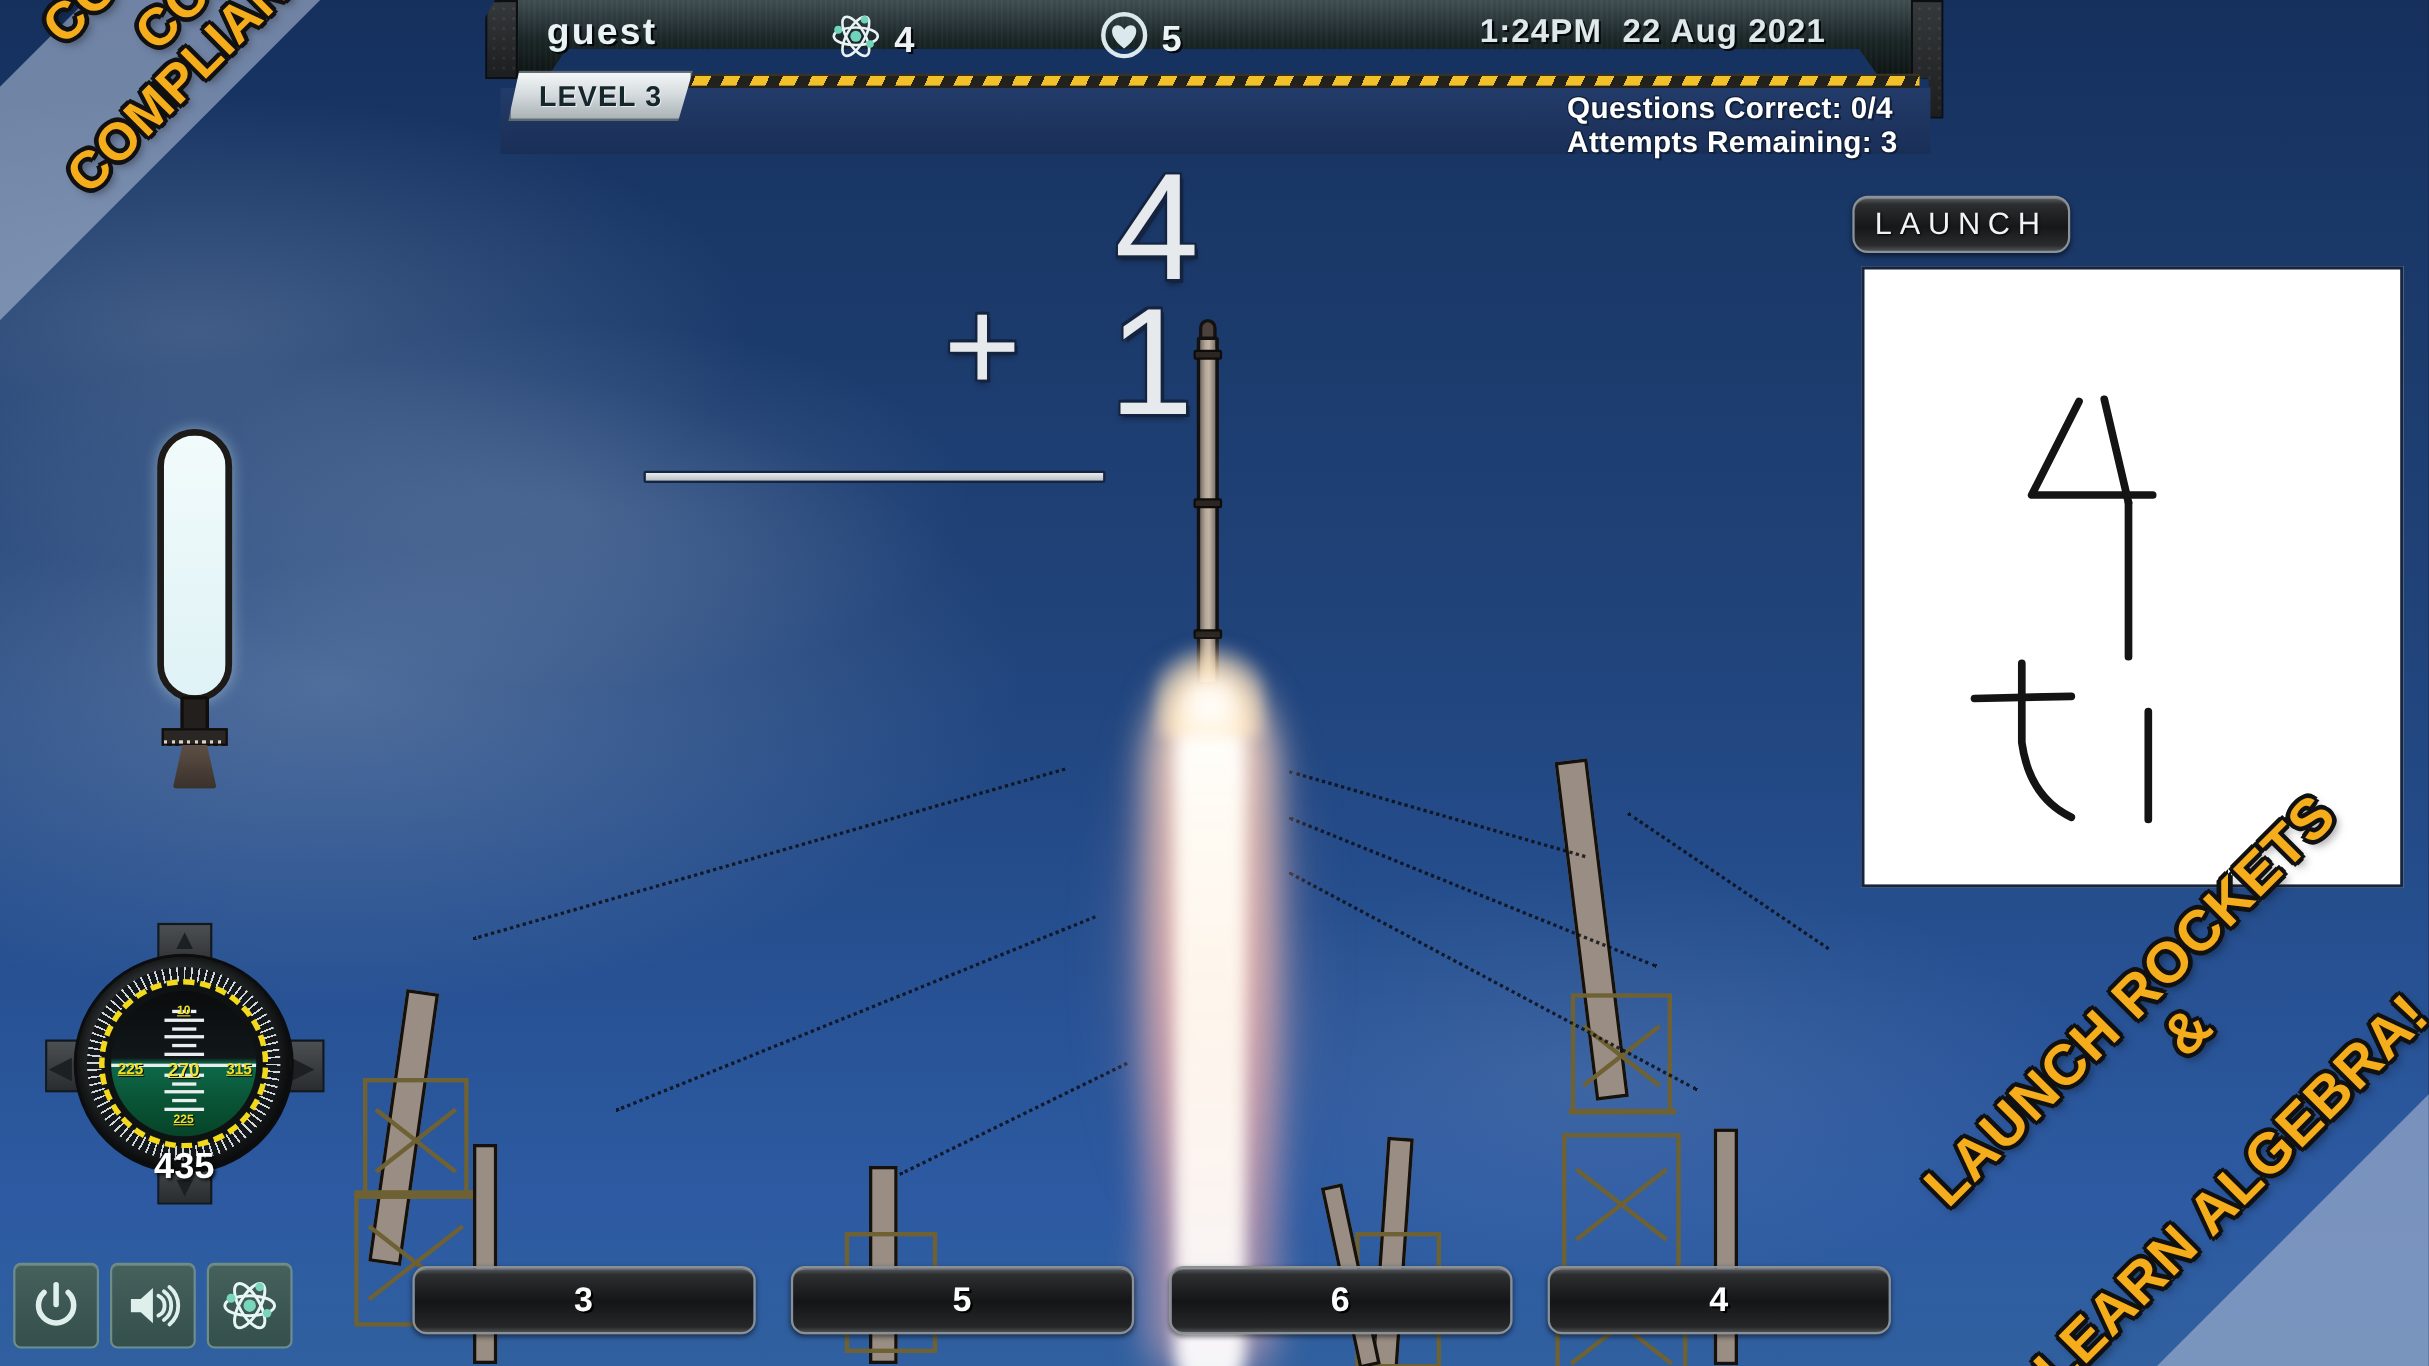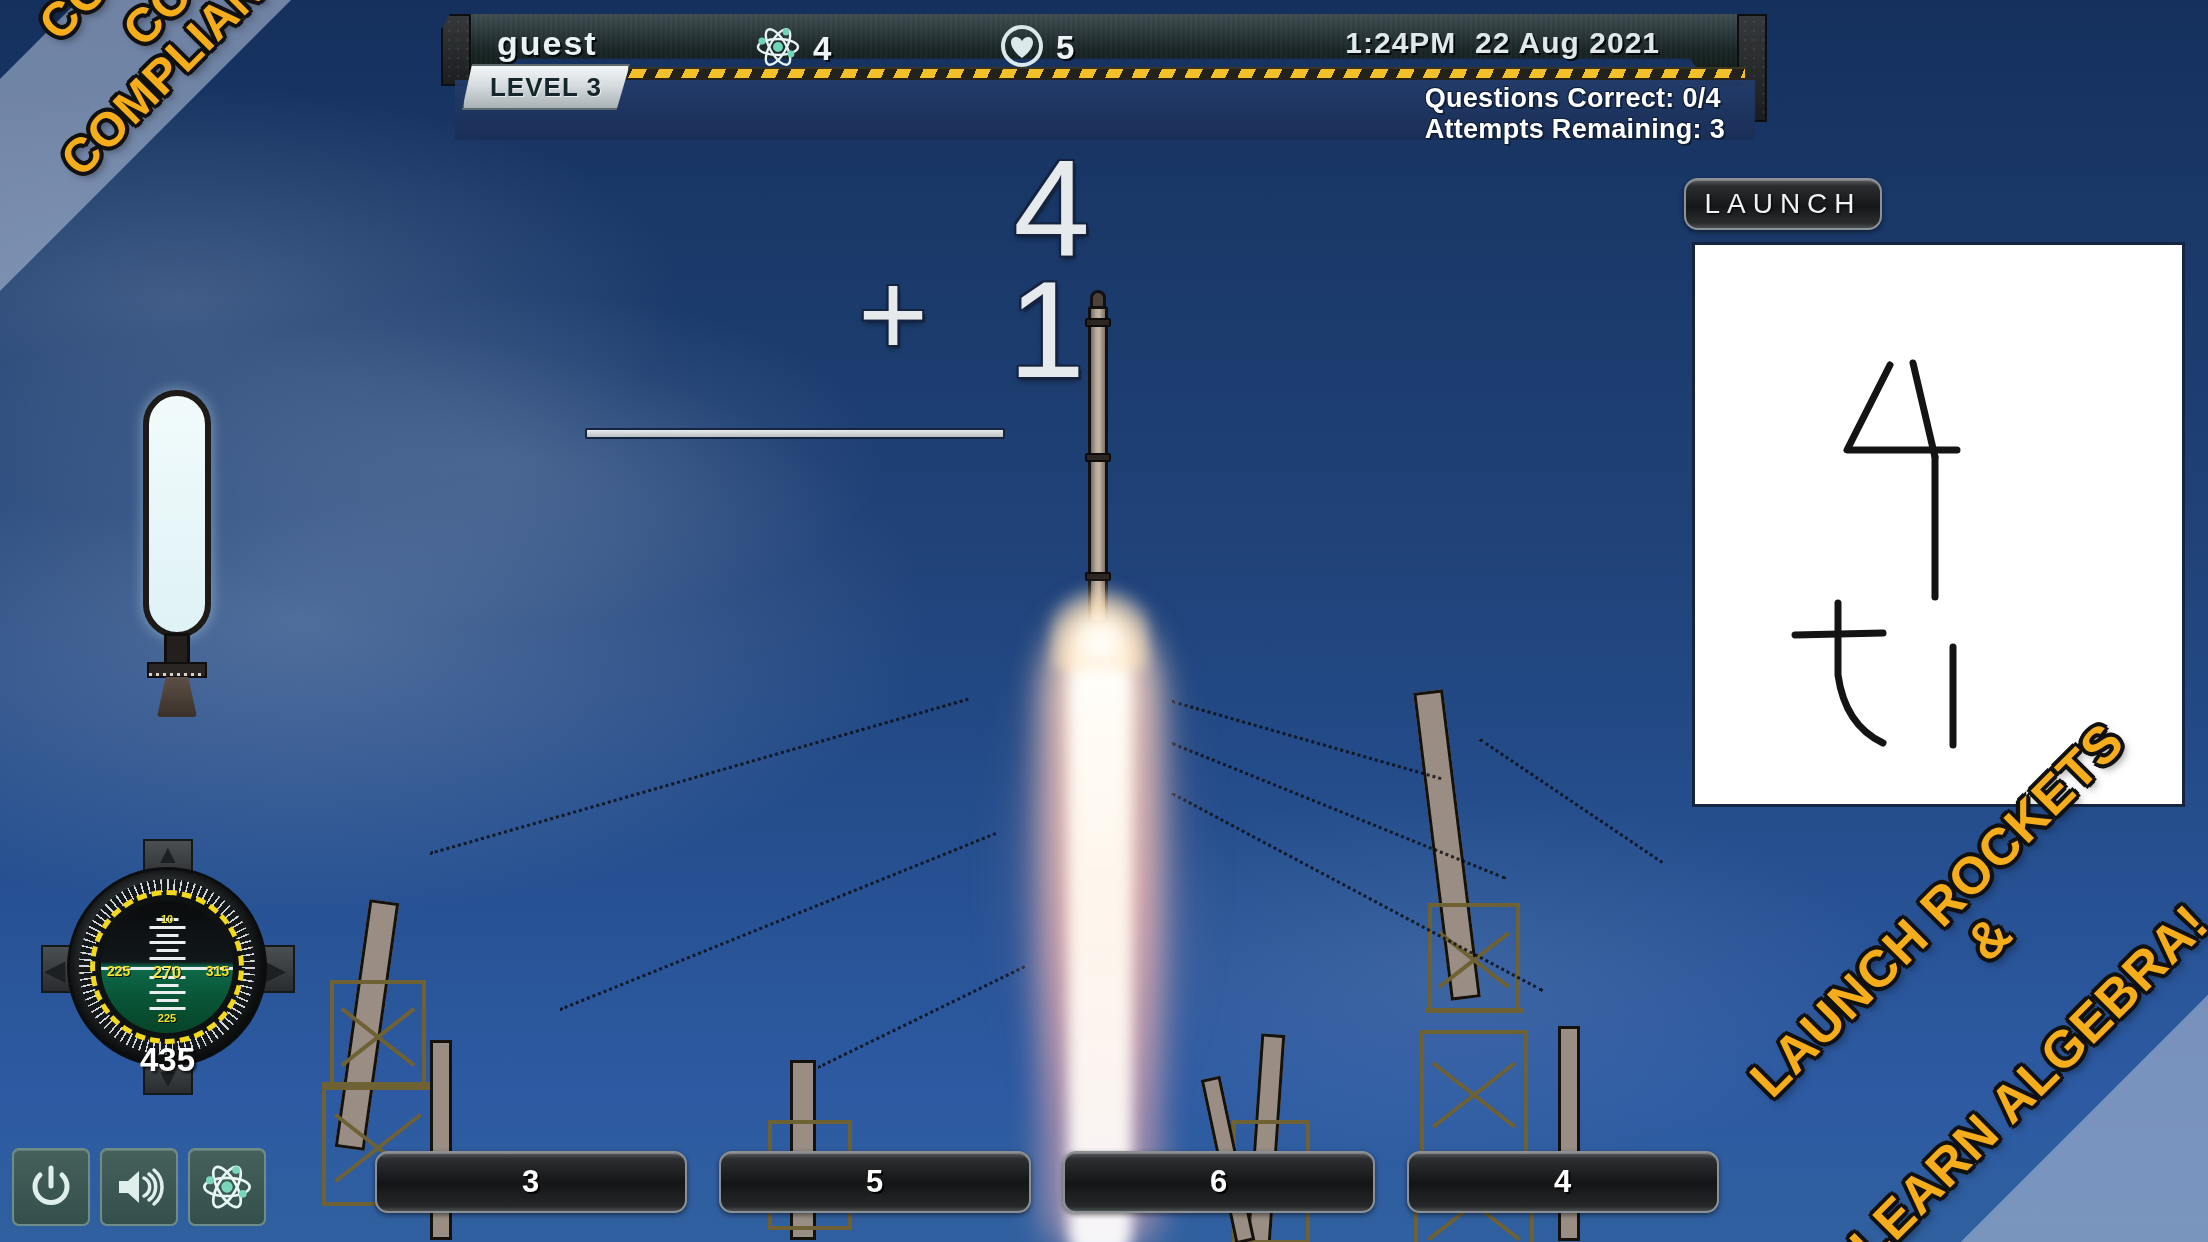--- a/index.html
+++ b/index.html
@@ -65,21 +65,21 @@
   .plume-glow {
     position:absolute; left:40px; top:-40px; width:100px; height:90px;
     background:radial-gradient(circle at 50% 70%, rgba(255,255,255,.98), rgba(255,230,190,.7) 45%, rgba(255,180,140,0) 75%);
     filter:blur(6px);
   }
 
   
   .cable { position:absolute; height:0; border-top:3px dotted rgba(10,10,14,.8); transform-origin:left center; }
 
   
-  #hud { position:absolute; left:455px; top:0; width:1300px; height:72px;margin-top:14px; }
+  #hud { position:absolute; left:455px; top:0; width:1300px; height:72px; }
   .hud-plate {
     position:absolute; inset:0;
     background:
       repeating-linear-gradient(90deg, rgba(255,255,255,.020) 0 2px, rgba(0,0,0,.03) 2px 5px),
       linear-gradient(180deg,#2b3a3e 0%, #1e2a2d 38%, #16201f 72%, #0d1414 100%);
     border-bottom:3px solid #0b1110;
     clip-path: polygon(0 0, 100% 0, 100% 100%, 96.5% 100%, 95% 62%, 4.6% 62%, 3.2% 100%, 0 100%);
   }
   .hud-sheen { position:absolute; left:0; top:0; width:100%; height:52%;
                background:linear-gradient(180deg, rgba(255,255,255,.10), rgba(255,255,255,0)); }
@@ -167,21 +167,21 @@
   .adi-tickmask { position:absolute; inset:22px; border-radius:50%; background:#0f1213; }
   .adi-dash { position:absolute; inset:20px; border-radius:50%;
               border:5px dashed #f2d91c; }
   .adi-ball { position:absolute; inset:31px; border-radius:50%; overflow:hidden;
               background:linear-gradient(180deg,#0a0c0d 0%, #11171a 46%, #0d6b4a 50%, #0a5638 72%, #064428 100%); }
   .adi-horizon { position:absolute; left:0; right:0; top:50%; height:3px; background:#e8eef0; }
   .adi-ladder { position:absolute; left:50%; top:8%; width:3px; height:84%;
                 transform:translateX(-50%); background:transparent; }
   .adi-rung { position:absolute; left:50%; transform:translateX(-50%); height:3px; background:#e9eff1; }
   .adi-deg { position:absolute; font-size:14px; font-weight:bold; color:#f1e028;
-             text-shadow:1px 1px 0 #05100b; }
+             text-shadow:1px 1px 0 #05100b;text-decoration:underline; }
   .adi-deg.c { color:#f3e443; }
   .adi-alt { position:absolute; left:0; right:0; top:196px; text-align:center;
              font-size:33px; font-weight:bold; color:#ffffff; text-shadow:2px 2px 3px rgba(0,0,0,.85); }
 
   
   #sysbtns { position:absolute; left:12px; top:1148px; display:flex; gap:10px; }
   .sysbtn { width:78px; height:78px; border-radius:7px;
             background:linear-gradient(180deg,#46605c,#34504c);
             border:2px solid #6e8d87; display:flex; align-items:center; justify-content:center;
             box-shadow:inset 0 1px 0 rgba(255,255,255,.18); }

